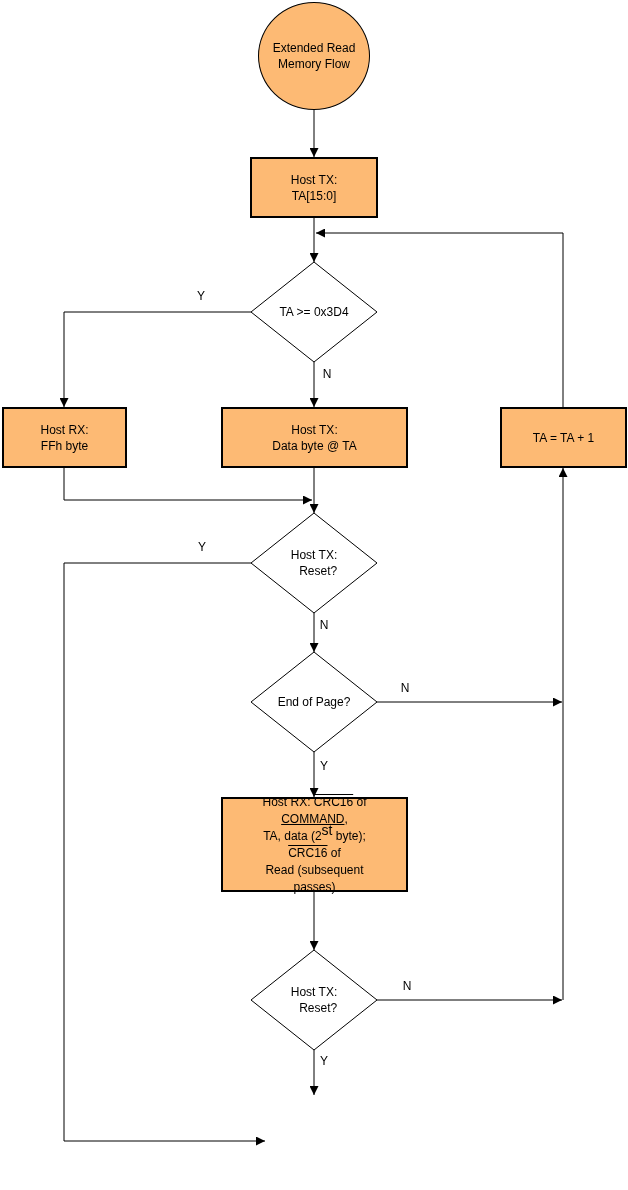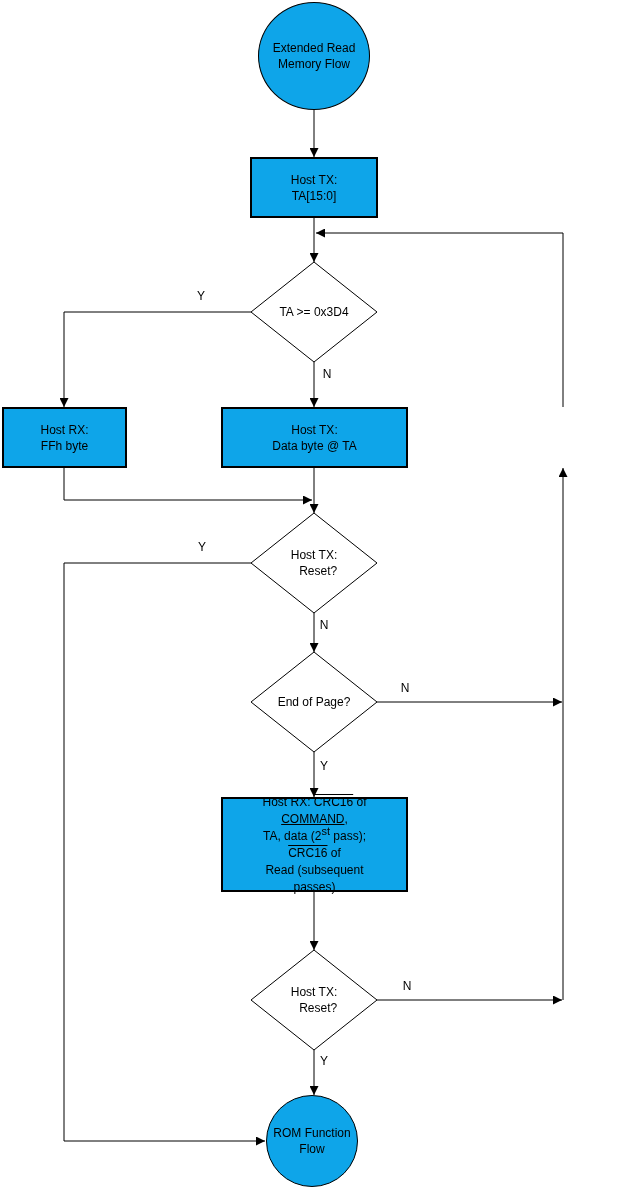--- a/index.html
+++ b/index.html
@@ -14,21 +14,21 @@
   }
   #wires { position: absolute; left: 0; top: 0; }
   .node {
     position: absolute;
     display: flex;
     align-items: center;
     justify-content: center;
     text-align: center;
     font-size: 12px;
     line-height: 16px;
-    background: #0ea5e9;
+    background: #fdba74;
     box-sizing: border-box;
   }
   .rect   { border: 2px solid #000000; }
   .circle { border: 1.5px solid #000000; border-radius: 50%; }
   .pre { white-space: pre-line; }
   .dlabel {
     position: absolute;
     transform: translate(-50%, -50%);
     text-align: right;
     font-size: 12px;
@@ -37,21 +37,21 @@
   }
   .edge-label {
     position: absolute;
     transform: translate(-50%, -50%);
     font-size: 12px;
     line-height: 14px;
   }
   .crc-body { font-size: 12px; line-height: 17px; padding: 0 20px; }
   .ov  { text-decoration: overline; }
   .un  { text-decoration: underline; }
-  .crc-body sup { font-size: 11px; line-height: 0; }
+  .crc-body sup { font-size: 14px; line-height: 0; }
 </style>
 </head>
 <body>
 
 <div id="canvas">
 
   <svg id="wires" width="628" height="1190" viewBox="0 0 628 1190">
     <defs>
       <marker id="arr" viewBox="0 0 9 9" refX="9" refY="4.5" markerWidth="9" markerHeight="9" markerUnits="userSpaceOnUse" orient="auto">
         <path d="M0,0 L9,4.5 L0,9 Z" fill="#000000"></path>
@@ -97,41 +97,40 @@
   <div class="node rect" style="left:2px; top:407px; width:125px; height:61px;">
     <span class="pre">Host RX:
 FFh byte</span>
   </div>
 
   <div class="node rect" style="left:221px; top:407px; width:187px; height:61px;">
     <span class="pre">Host TX:
 Data byte @ TA</span>
   </div>
 
+  <div class="node rect" style="left:500px; top:407px; width:127px; height:61px;">
+    <span>TA = TA + 1</span>
+  </div>
 
   <div class="dlabel" style="left:314px; top:563px;">Host TX:
 Reset?</div>
 
   <div class="dlabel" style="left:314px; top:702px;">End of Page?</div>
 
   <div class="node rect" style="left:221px; top:797px; width:187px; height:95px;">
     <div class="crc-body">
       <div><span>Host RX: </span><span class="ov">CRC16</span><span> of </span><span class="un">COMMAND</span><span>,</span></div>
-      <div><span>TA, data (2</span><sup>st</sup><span> pass); </span><span class="ov">CRC16</span><span> of</span></div>
+      <div><span>TA, data (2</span><sup>st</sup><span> byte); </span><span class="ov">CRC16</span><span> of</span></div>
       <div><span>Read (subsequent passes)</span></div>
     </div>
   </div>
 
   <div class="dlabel" style="left:314px; top:1000px;">Host TX:
 Reset?</div>
 
-  <div class="node circle" style="left:266px; top:1095px; width:92px; height:92px;">
-    <span class="pre">ROM Function
-Flow</span>
-  </div>
 
   <div class="edge-label" style="left:201px; top:296px;">Y</div>
   <div class="edge-label" style="left:327px; top:374px;">N</div>
   <div class="edge-label" style="left:202px; top:547px;">Y</div>
   <div class="edge-label" style="left:324px; top:625px;">N</div>
   <div class="edge-label" style="left:405px; top:688px;">N</div>
   <div class="edge-label" style="left:324px; top:766px;">Y</div>
   <div class="edge-label" style="left:407px; top:986px;">N</div>
   <div class="edge-label" style="left:324px; top:1061px;">Y</div>
 

